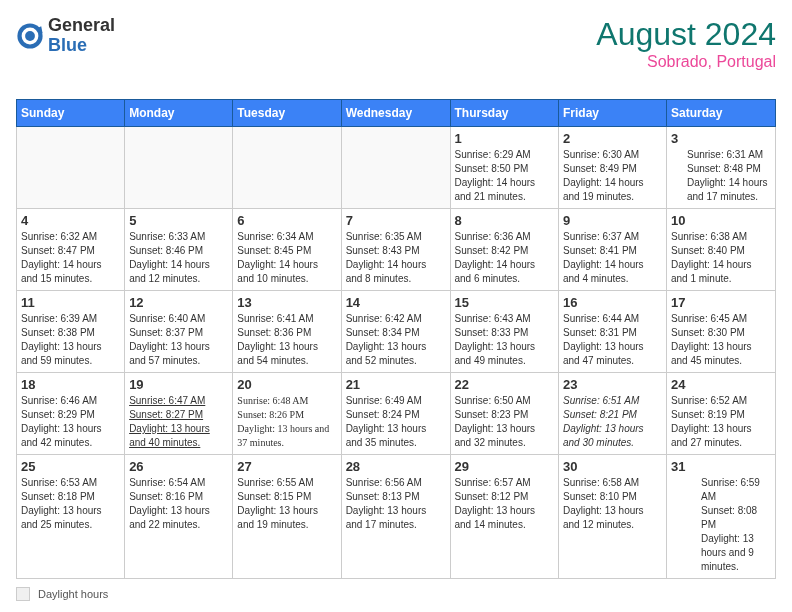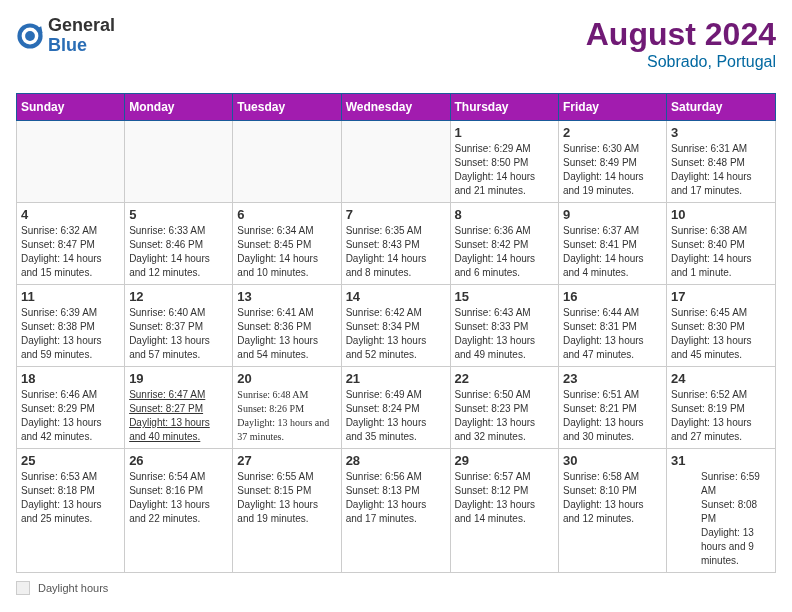--- a/index.html
+++ b/index.html
@@ -7,21 +7,21 @@
       font-family: Arial, sans-serif;
       background: #fff;
       width: 792px;
       min-height: 612px;
       padding: 16px;
     }
     .header {
       display: flex;
       justify-content: space-between;
       align-items: flex-start;
-      margin-bottom: 22px;
+      margin-bottom: 28px;
     }
     .logo {
       display: flex;
       align-items: center;
       gap: 4px;
     }
     .logo-text {
       font-size: 18px;
       font-weight: bold;
       line-height: 1.1;
@@ -30,34 +30,34 @@
     .logo-blue { color: #2a6db5; }
     .logo-icon {
       width: 28px;
       height: 28px;
     }
     .title-block {
       text-align: right;
     }
     .month-year {
       font-size: 32px;
-      font-weight: bold;
-      color: #701a75;
+      font-weight: normal;
+      color: #0f766e;
     }
     .location {
       font-size: 16px;
-      color: #0369a1;
+      color: #ec4899;
     }
     .calendar {
       width: 100%;
       border-collapse: collapse;
       font-size: 11px;
     }
     .calendar th {
-      background: #a21caf;
+      background: #3b82f6;
       color: #fff;
       padding: 6px 4px;
       text-align: left;
       font-size: 12px;
       font-weight: bold;
       border: 1px solid #1a5a9a;
     }
     .calendar td {
       border: 1px solid #ccc;
       vertical-align: top;
@@ -142,21 +142,21 @@
 Daylight: 14 hours and 21 minutes.</div>
         </td>
         <td>
           <div class="day-number">2</div>
           <div class="day-info" style="white-space: pre-line;">Sunrise: 6:30 AM
 Sunset: 8:49 PM
 Daylight: 14 hours and 19 minutes.</div>
         </td>
         <td>
           <div class="day-number">3</div>
-          <div class="day-info" style="white-space: pre-line;">Sunrise: 6:31 AM
+          <div class="day-info" style="white-space: pre-line; margin-left: 16px;">Sunrise: 6:31 AM
 Sunset: 8:48 PM
 Daylight: 14 hours and 17 minutes.</div>
         </td>
       </tr>
       <tr>
         <td>
           <div class="day-number">4</div>
           <div class="day-info" style="white-space: pre-line;">Sunrise: 6:32 AM
 Sunset: 8:47 PM
 Daylight: 14 hours and 15 minutes.</div>
@@ -268,21 +268,21 @@
 Daylight: 13 hours and 35 minutes.</div>
         </td>
         <td>
           <div class="day-number">22</div>
           <div class="day-info" style="white-space: pre-line;">Sunrise: 6:50 AM
 Sunset: 8:23 PM
 Daylight: 13 hours and 32 minutes.</div>
         </td>
         <td>
           <div class="day-number">23</div>
-          <div class="day-info" style="white-space: pre-line;">Sunrise: 6:51 AM
+          <div class="day-info" style="white-space: pre-line; font-style: italic;">Sunrise: 6:51 AM
 Sunset: 8:21 PM
 Daylight: 13 hours and 30 minutes.</div>
         </td>
         <td>
           <div class="day-number">24</div>
           <div class="day-info" style="white-space: pre-line;">Sunrise: 6:52 AM
 Sunset: 8:19 PM
 Daylight: 13 hours and 27 minutes.</div>
         </td>
       </tr>

